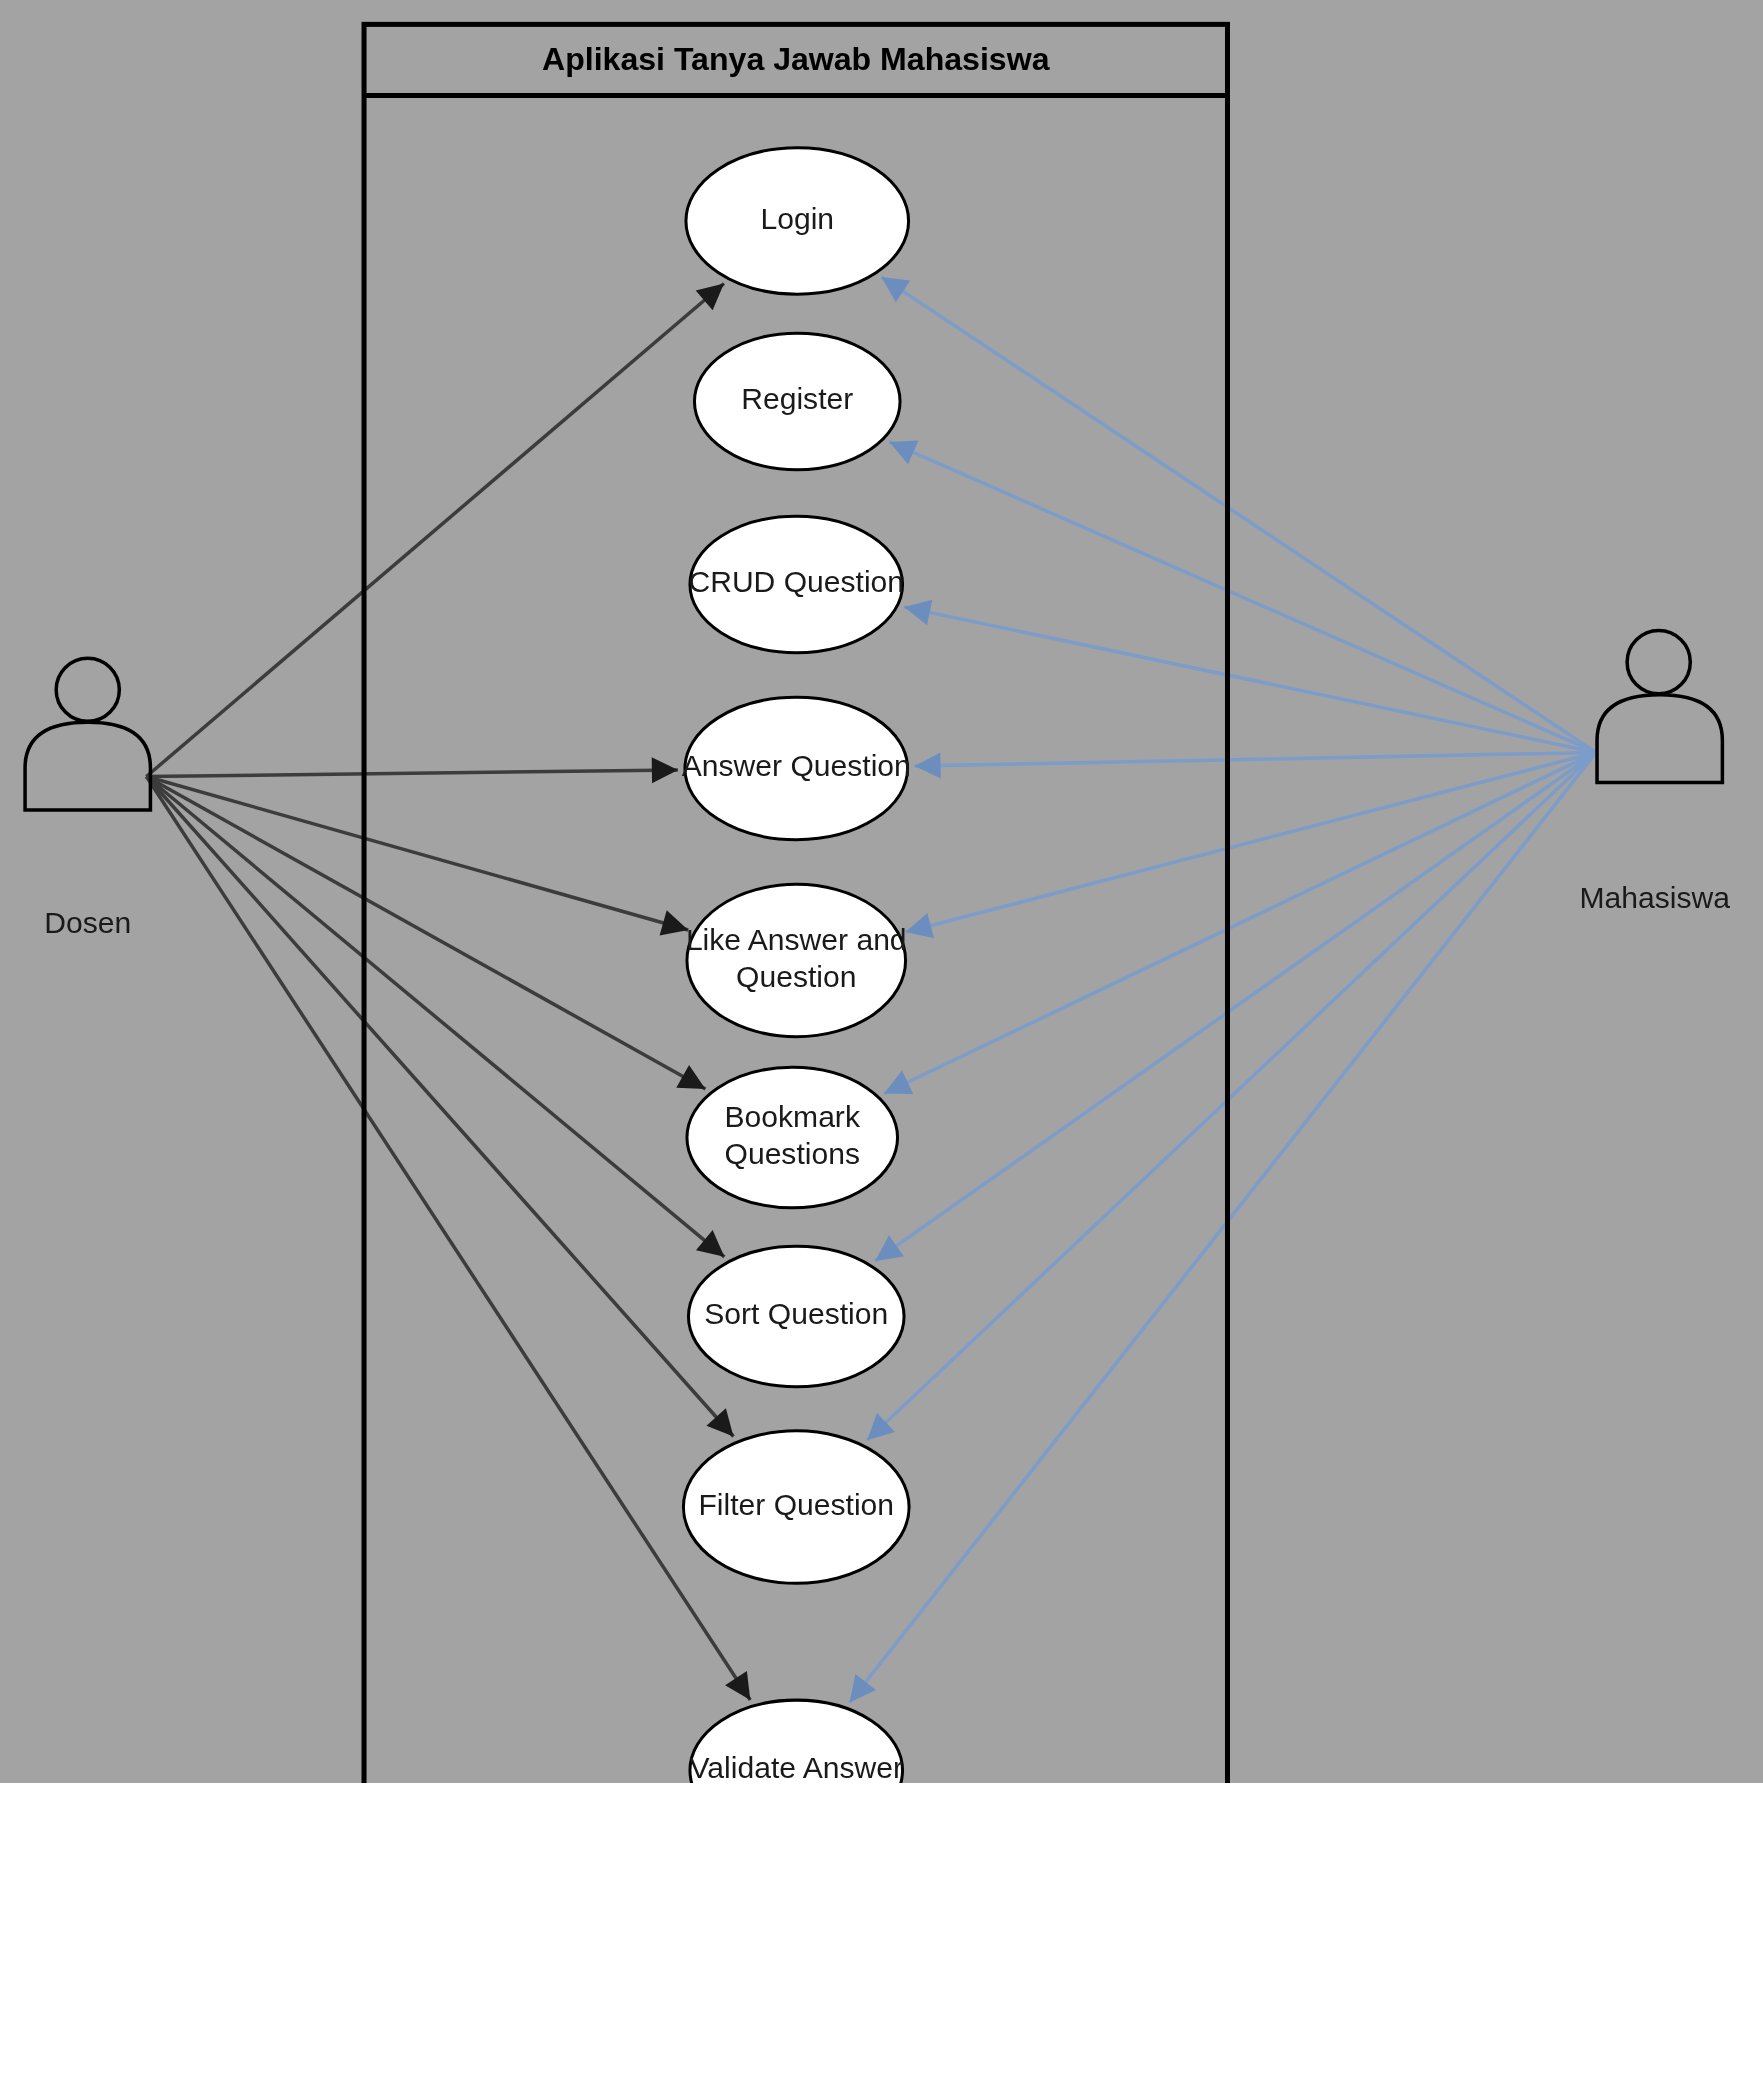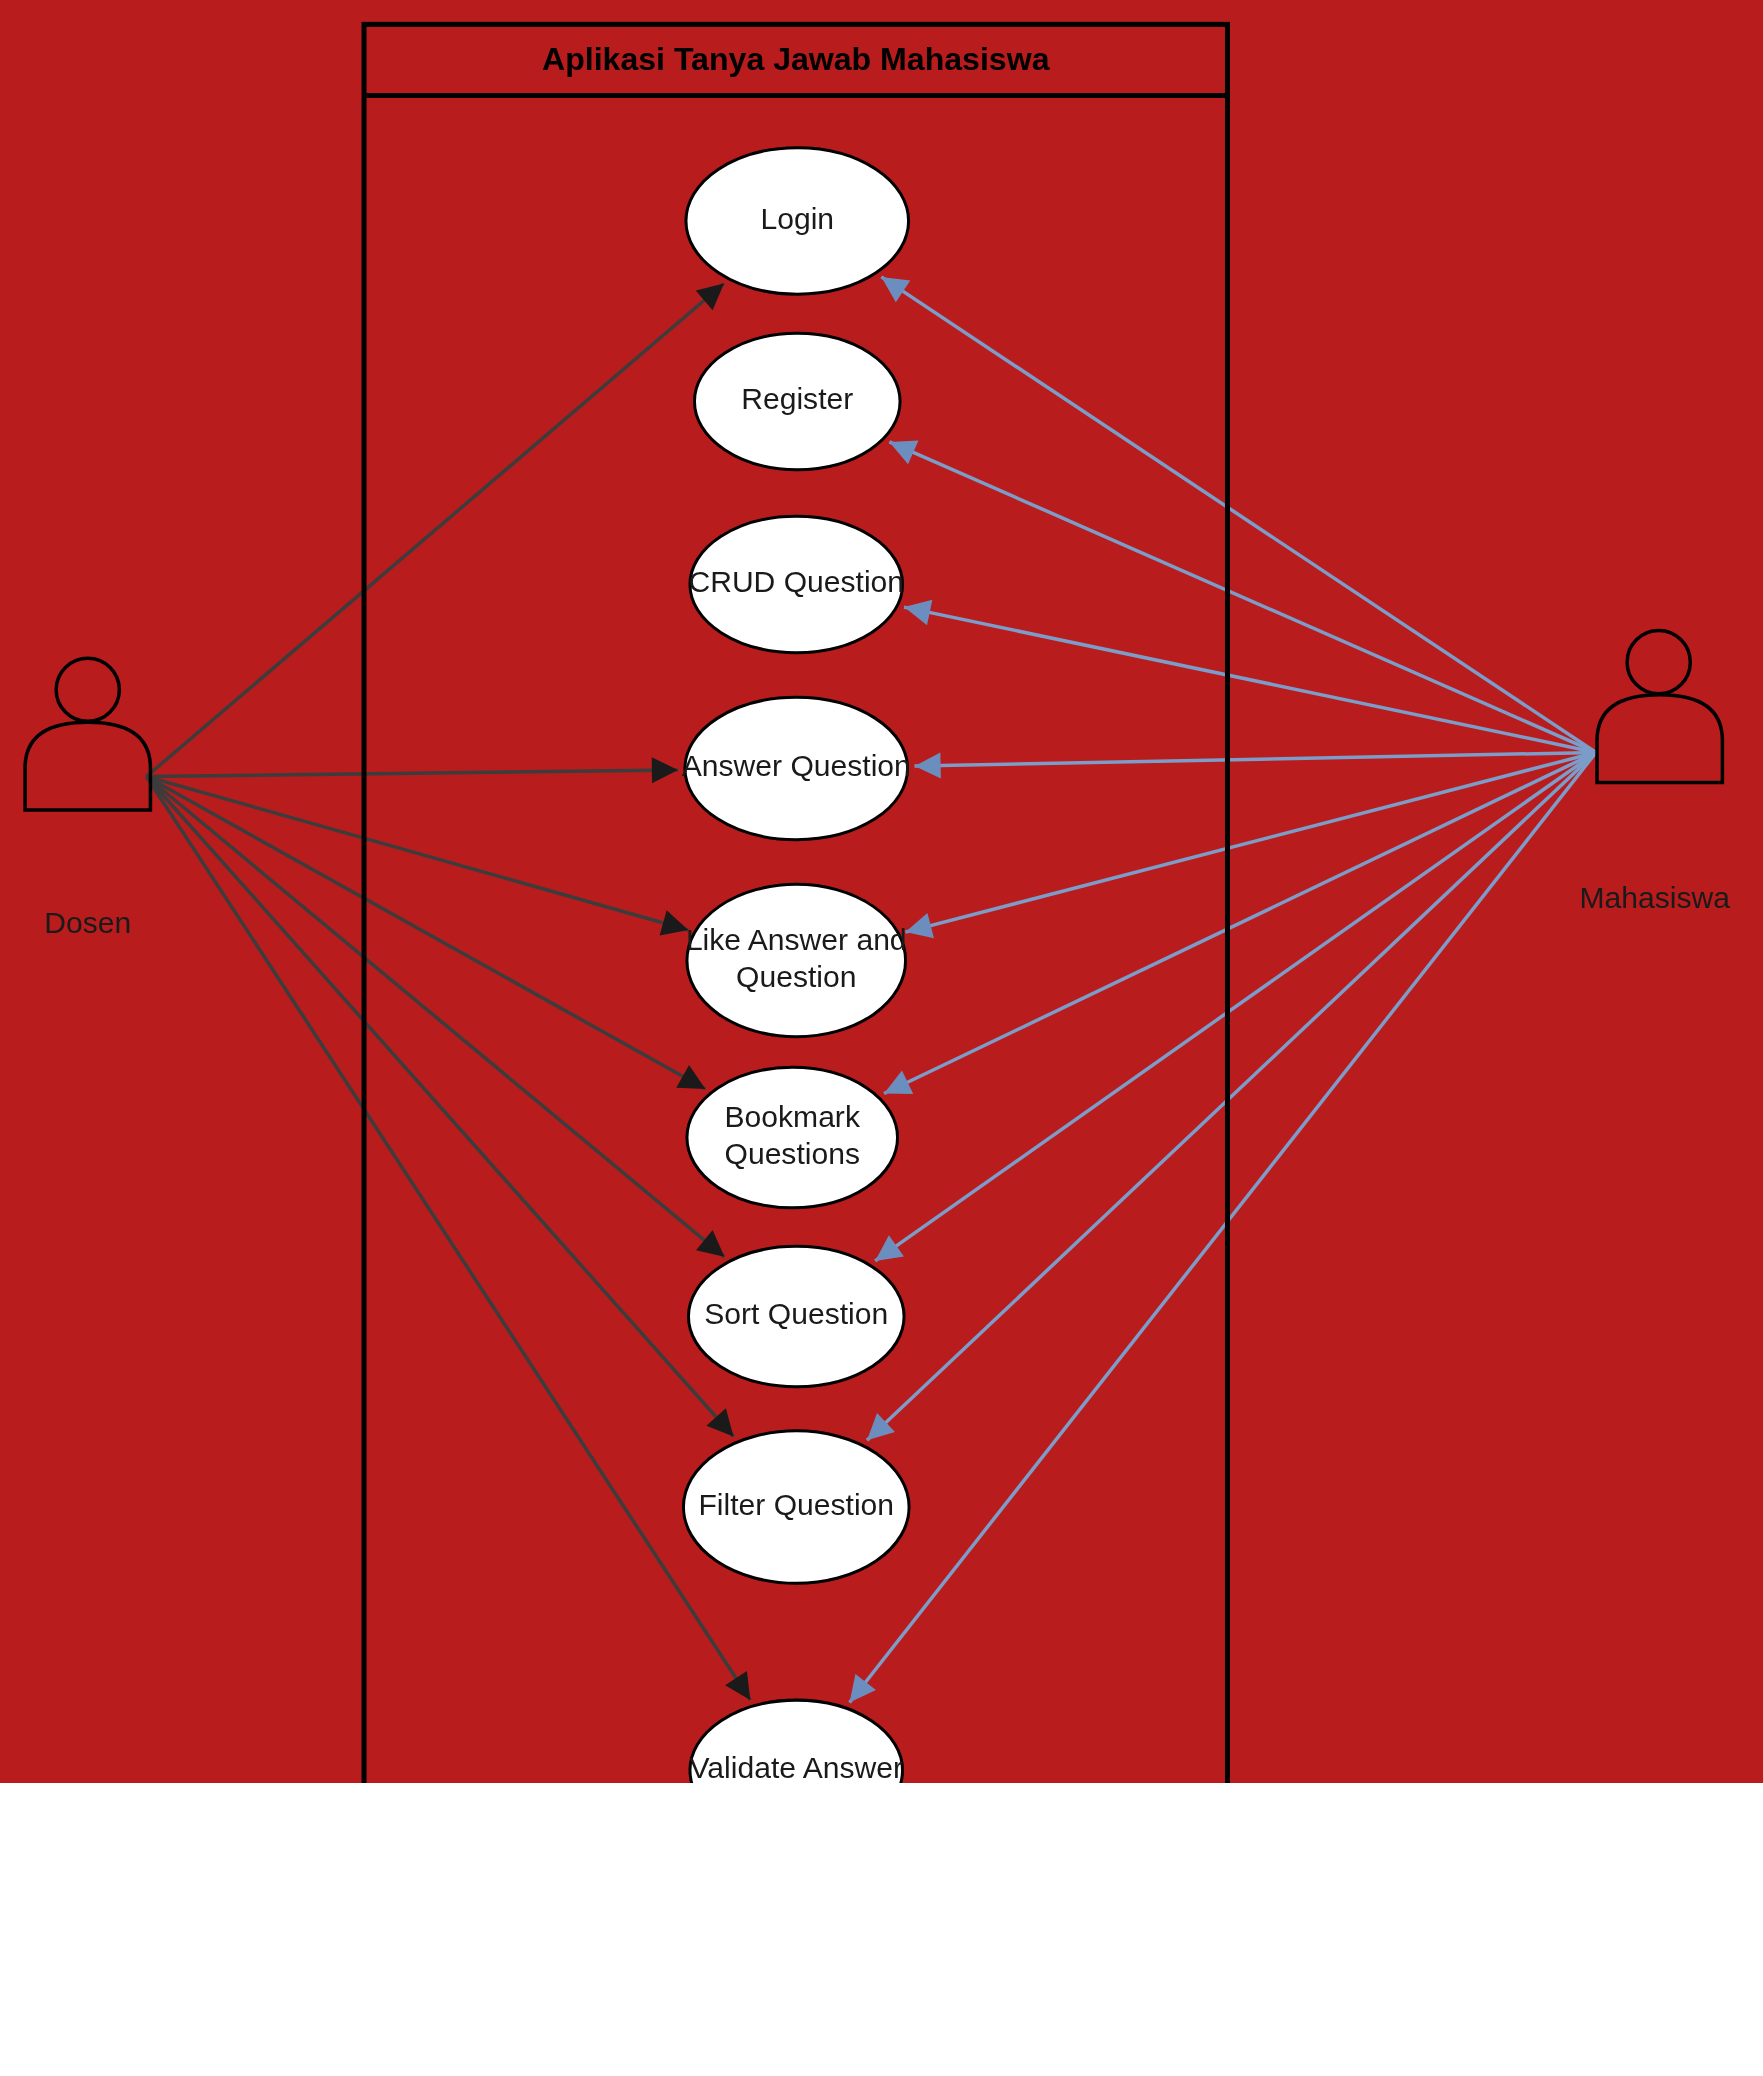--- a/index.html
+++ b/index.html
@@ -1,17 +1,17 @@
 <!DOCTYPE html>
 <html style="font-size:8px"><head>
 <meta charset="utf-8">
 <style>
   html,body{margin:0;padding:0;background:#ffffff;}
   body{font-family:"Liberation Sans",sans-serif;}
-  #stage{position:relative;width:1763px;height:1783px;background:#b91c1c;overflow:hidden;}
+  #stage{position:relative;width:1763px;height:1783px;background:#a3a3a3;overflow:hidden;}
   #svgroot{position:absolute;left:0;top:0;width:1763px;height:2077px;}
   .uc-text{font-family:"Liberation Sans",sans-serif;font-size:60px;fill:#1a1a1a;text-anchor:middle;dominant-baseline:middle;}
   .sys-title{font-family:"Liberation Sans",sans-serif;font-size:64px;font-weight:bold;fill:#000;text-anchor:middle;dominant-baseline:middle;}
   .actor-label{font-family:"Liberation Sans",sans-serif;font-size:60px;fill:#1a1a1a;text-anchor:middle;dominant-baseline:middle;}
   .ellipse-shape{fill:#ffffff;stroke:#000000;stroke-width:6;}
   .sys-box{fill:none;stroke:#000000;stroke-width:10;}
   .sys-div{stroke:#000000;stroke-width:10;}
   .actor-stroke{fill:none;stroke:#000000;stroke-width:7;}
   .lnk-dosen{stroke:#3c3c3c;stroke-width:7;fill:none;}
   .lnk-mhs{stroke:#7c9cc9;stroke-width:7;fill:none;}

